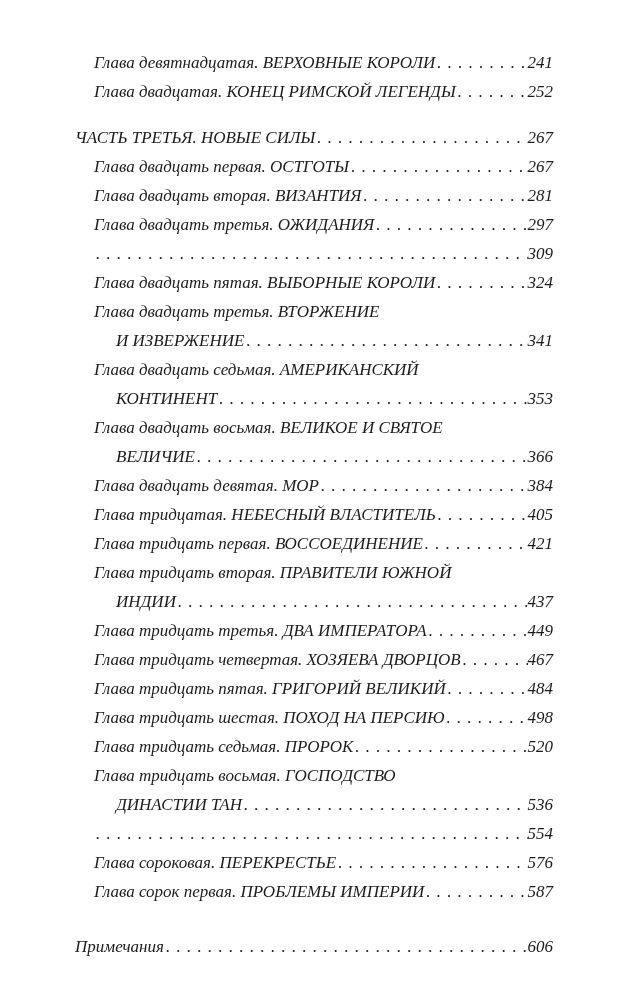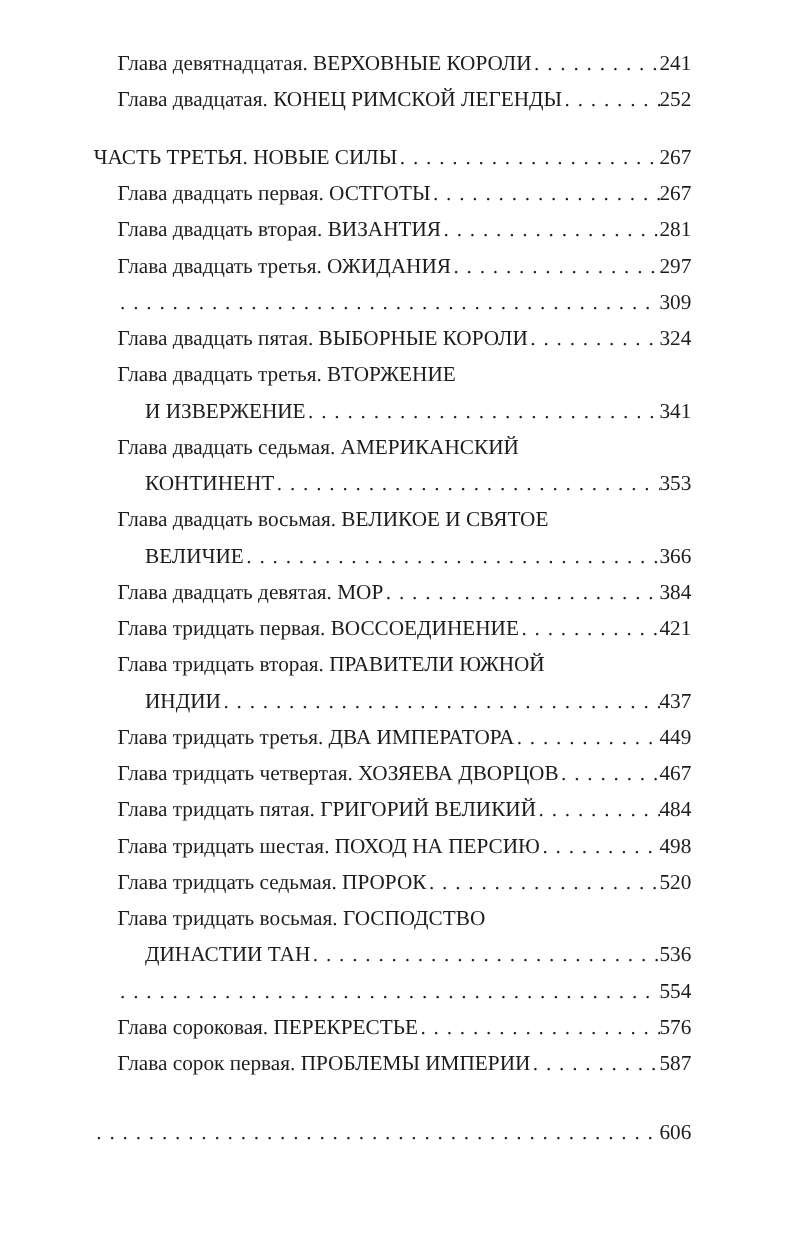--- a/index.html
+++ b/index.html
@@ -21,24 +21,25 @@
   }
   .page {
     position: relative;
     width: 640px;
     height: 1000px;
     background: var(--bg-color);
   }
   .toc {
     position: absolute;
     left: 75px;
-    top: 36px;
+    top: 48px;
     width: 478px;
     font-size: 17px;
     line-height: 29px;
+    font-style: italic;
   }
   .toc-row {
     display: flex;
     align-items: baseline;
   }
   .toc-row.indent-0 { padding-left: 0; }
   .toc-row.indent-1 { padding-left: 19px; }
   .toc-row.indent-2 { padding-left: 41px; align-items: center; }
   .toc-text {
     white-space: nowrap;
@@ -144,20 +145,25 @@
     <span class="toc-leader"></span>
     <span class="toc-page-num">366</span>
   </div>
 
   <div class="toc-row indent-1">
     <span class="toc-text">Глава двадцать девятая. МОР</span>
     <span class="toc-leader"></span>
     <span class="toc-page-num">384</span>
   </div>
 
+  <div class="toc-row indent-1">
+    <span class="toc-text">Глава тридцатая. НЕБЕСНЫЙ ВЛАСТИТЕЛЬ</span>
+    <span class="toc-leader"></span>
+    <span class="toc-page-num">405</span>
+  </div>
 
   <div class="toc-row indent-1">
     <span class="toc-text">Глава тридцать первая. ВОССОЕДИНЕНИЕ</span>
     <span class="toc-leader"></span>
     <span class="toc-page-num">421</span>
   </div>
 
   <div class="toc-row indent-1">
     <span class="toc-text">Глава тридцать вторая. ПРАВИТЕЛИ ЮЖНОЙ</span>
 
@@ -221,17 +227,18 @@
     <span class="toc-page-num">576</span>
   </div>
 
   <div class="toc-row indent-1">
     <span class="toc-text">Глава сорок первая. ПРОБЛЕМЫ ИМПЕРИИ</span>
     <span class="toc-leader"></span>
     <span class="toc-page-num">587</span>
   </div>
 
   <div class="toc-row indent-0" style="margin-top: 26px;">
+    <span class="toc-text">Примечания</span>
     <span class="toc-leader"></span>
     <span class="toc-page-num">606</span>
   </div>
 </div>
 </div>
 
 </body></html>

